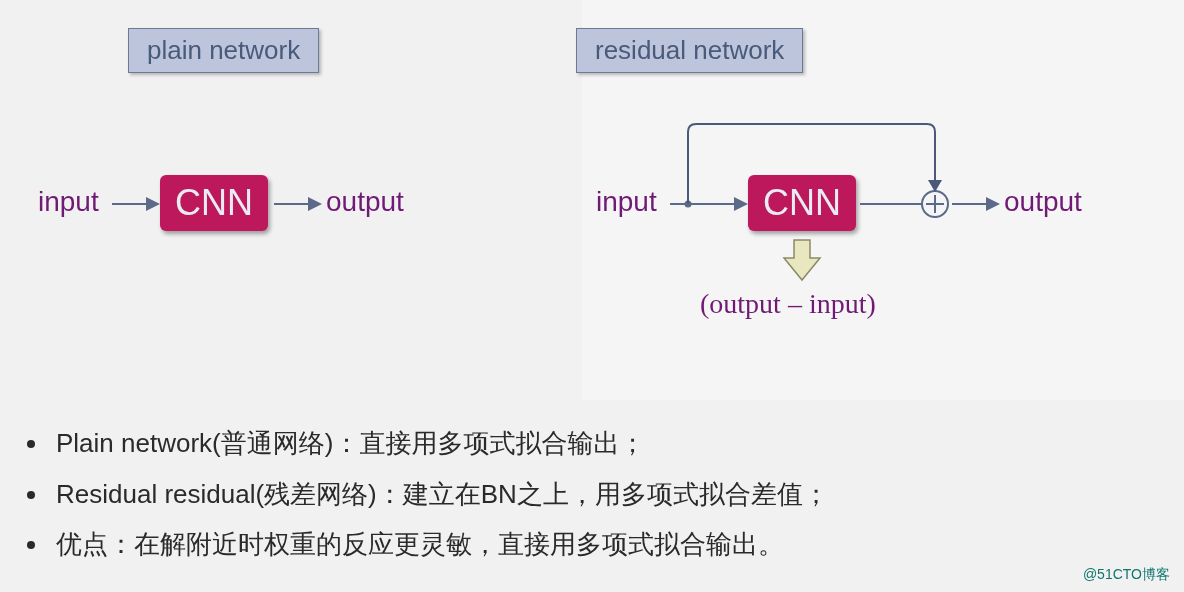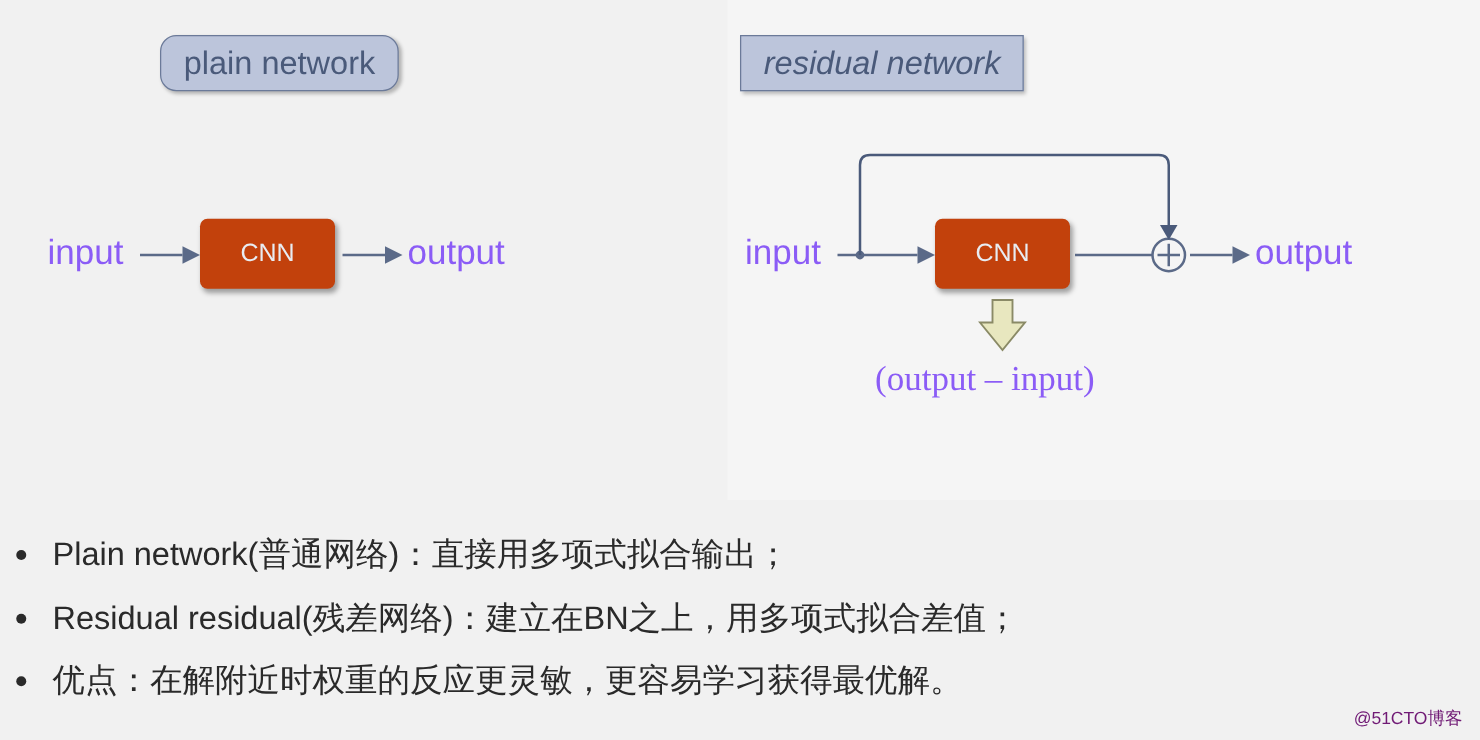--- a/index.html
+++ b/index.html
@@ -18,51 +18,51 @@
     position: absolute;
     background: #bcc5db;
     border: 1px solid #6b7a99;
     color: #4a5a7a;
     font-size: 26px;
     padding: 6px 18px;
     box-shadow: 2px 2px 3px rgba(0,0,0,0.25);
   }
   .cnn-box {
     position: absolute;
-    background: #c2410c;
+    background: #be185d;
     color: #e8ecf2;
-    font-size: 20px;
+    font-size: 36px;
     border-radius: 6px;
     box-shadow: 2px 3px 4px rgba(0,0,0,0.35);
     display: flex; align-items: center; justify-content: center;
   }
   .lbl {
     position: absolute;
-    color: #8b5cf6;
+    color: #701a75;
     font-size: 28px;
   }
   .bullets {
     position: absolute; left: 22px; top: 418px; width: 1120px;
     color: #2a2a2a; font-size: 26px; line-height: 1.95;
   }
-  .bullets li { list-style: disc; margin-left: 14px; padding-left: 6px; }
+  .bullets li { list-style: disc; margin-left: 28px; padding-left: 6px; }
   svg.wire { position: absolute; overflow: visible; }
   .watermark {
     position: absolute; right: 14px; bottom: 8px;
-    color: #701a75; font-size: 14px;
+    color: #0f766e; font-size: 14px;
   }
 </style>
 </head>
 <body>
 
 <div class="right-bg"></div>
 
-<div class="title-box" style="left:128px; top:28px;border-radius:13px;">plain network</div>
+<div class="title-box" style="left:128px; top:28px;">plain network</div>
 
-<div class="title-box" style="left:592px; top:28px;font-style:italic;">residual network</div>
+<div class="title-box" style="left:576px; top:28px;">residual network</div>
 
 <span class="lbl" style="left:38px; top:186px;">input</span>
 
 <svg class="wire" style="left:110px; top:186px;" width="50" height="36">
   <line x1="2" y1="18" x2="36" y2="18" stroke="#5b6a88" stroke-width="2"></line>
   <polygon points="36,11 50,18 36,25" fill="#5b6a88"></polygon>
 </svg>
 
 <div class="cnn-box" style="left:160px; top:175px; width:108px; height:56px;">CNN</div>
 
@@ -107,16 +107,16 @@
 
 <svg class="wire" style="left:782px; top:238px;" width="40" height="44">
   <polygon points="12,2 28,2 28,20 38,20 20,42 2,20 12,20" fill="#e8e7bf" stroke="#8a8a66" stroke-width="1.5"></polygon>
 </svg>
 
 <span class="lbl" style="left:700px; top:288px;font-family:Liberation Serif, serif;">(output – input)</span>
 
 <ul class="bullets">
   <li>Plain network(普通网络)：直接用多项式拟合输出；</li>
   <li>Residual residual(残差网络)：建立在BN之上，用多项式拟合差值；</li>
-  <li>优点：在解附近时权重的反应更灵敏，更容易学习获得最优解。</li>
+  <li>优点：在解附近时权重的反应更灵敏，直接用多项式拟合输出。</li>
 </ul>
 
 <div class="watermark">@51CTO博客</div>
 
 </body></html>

